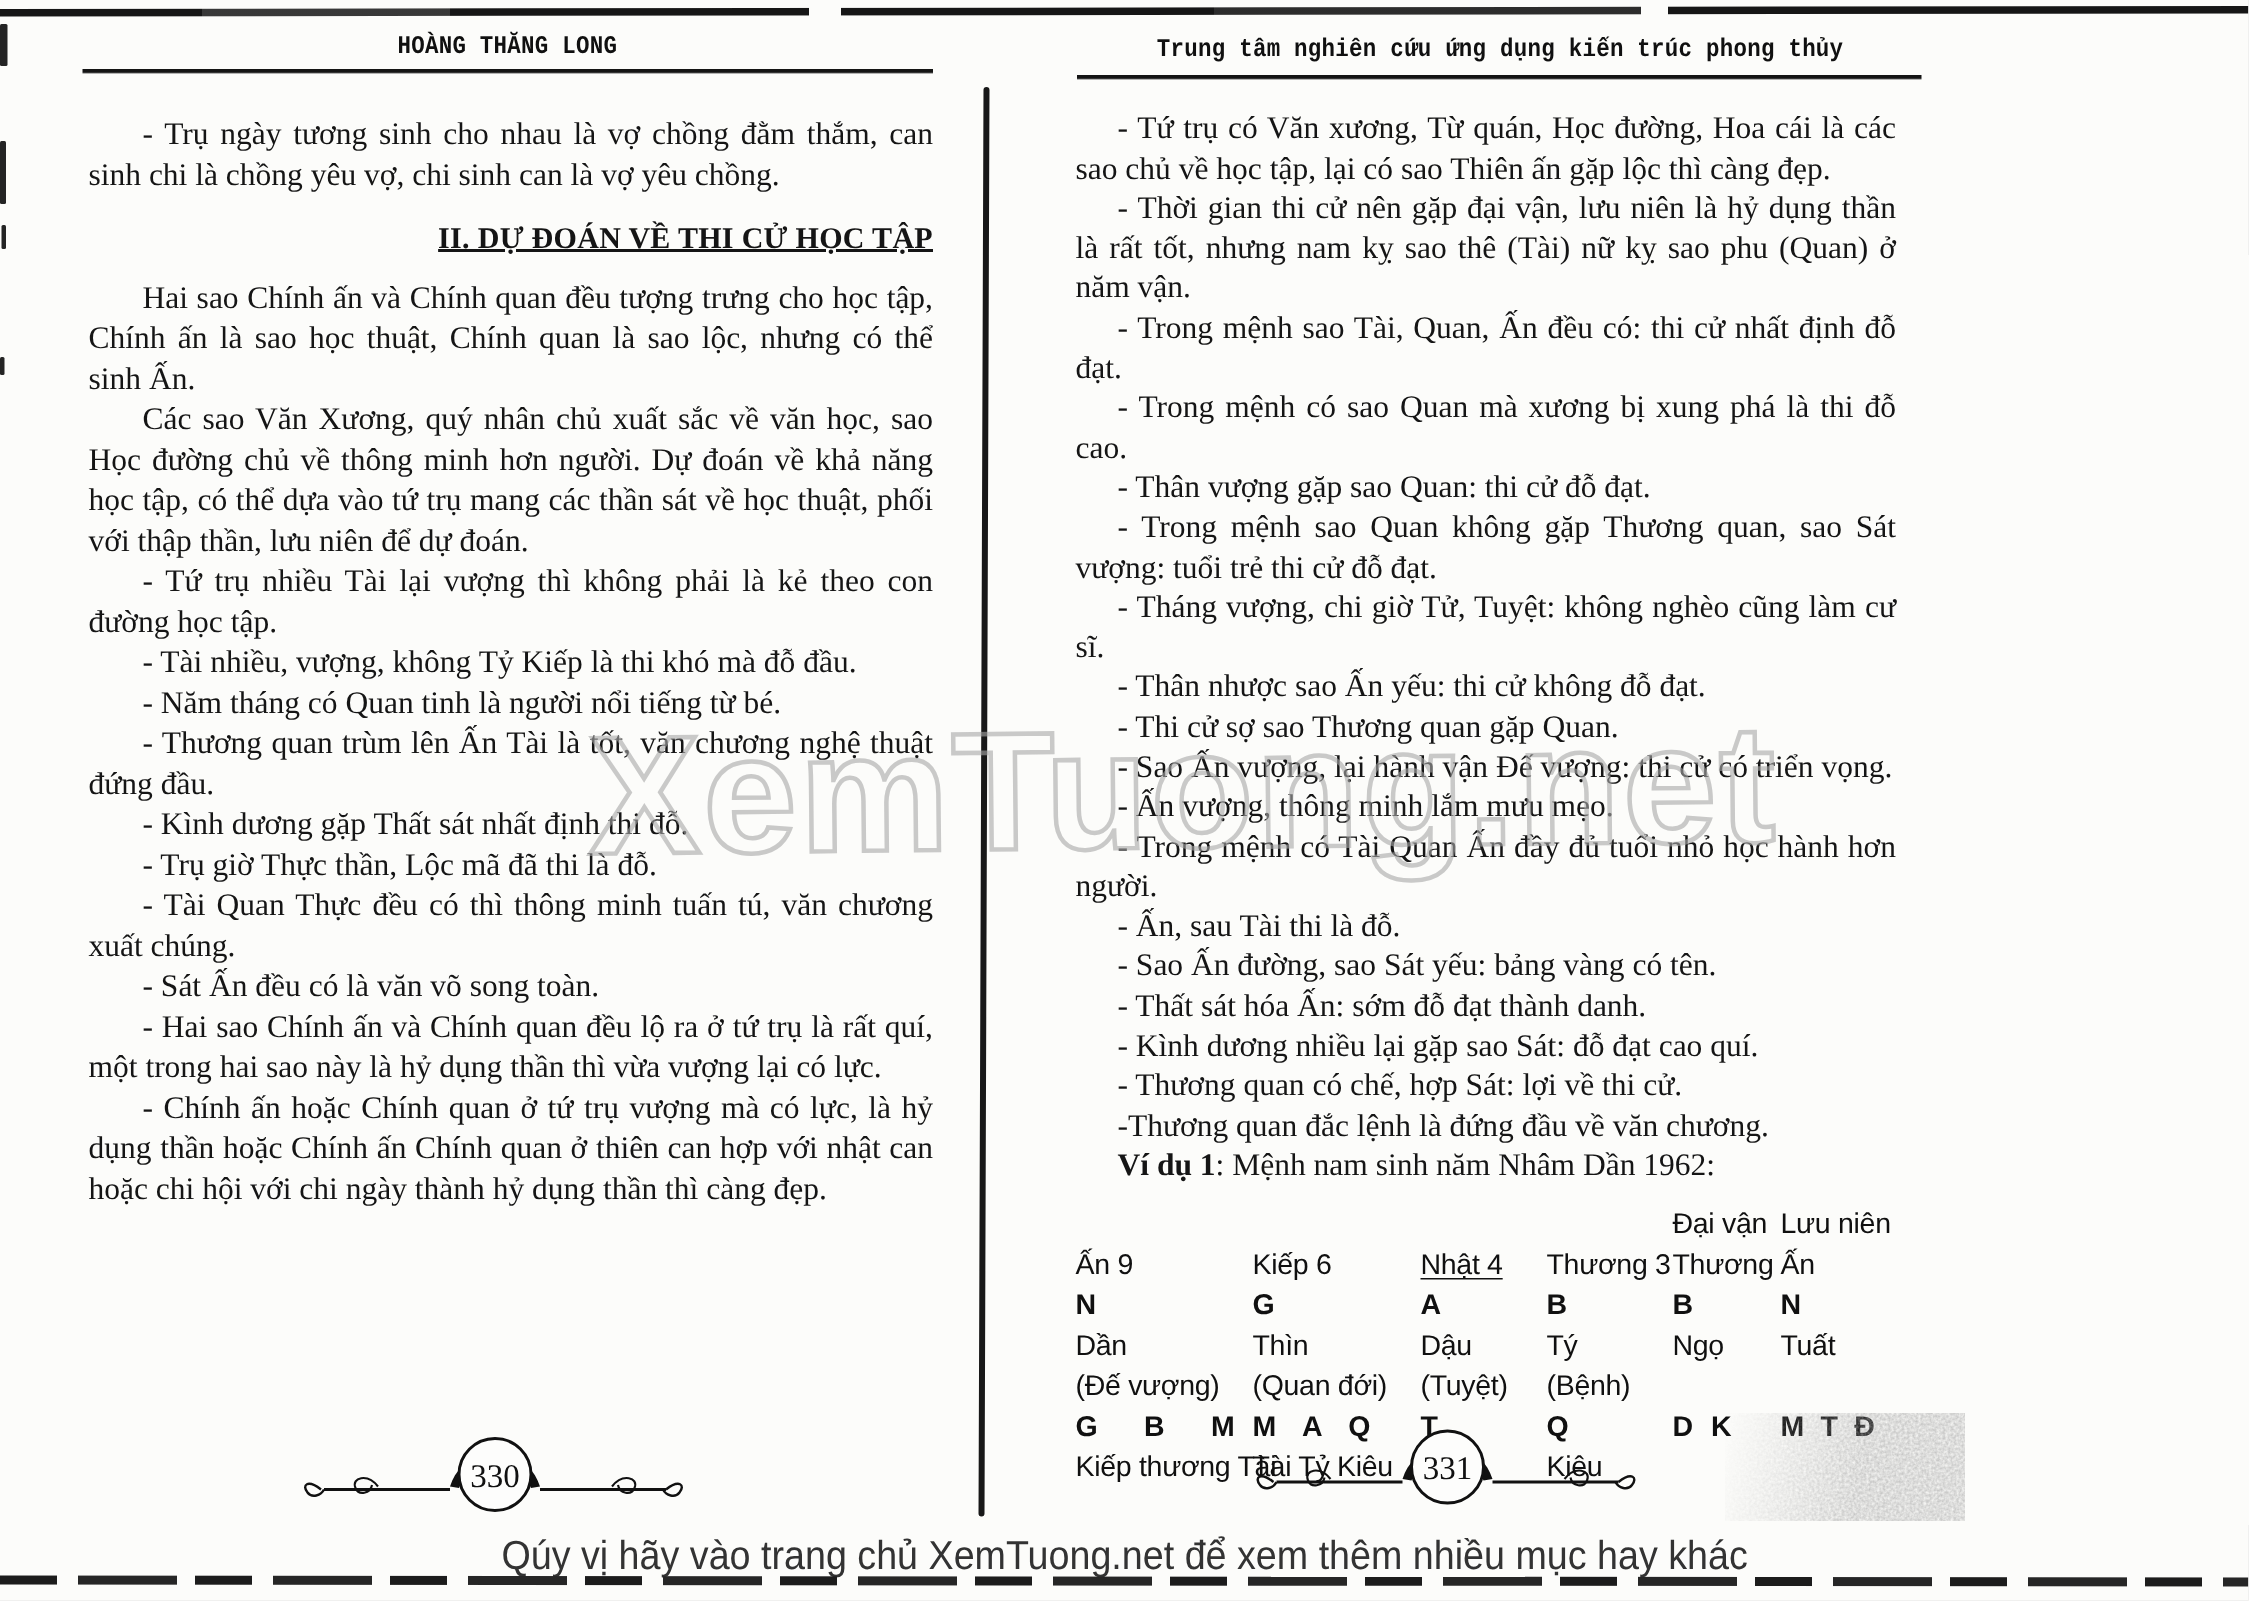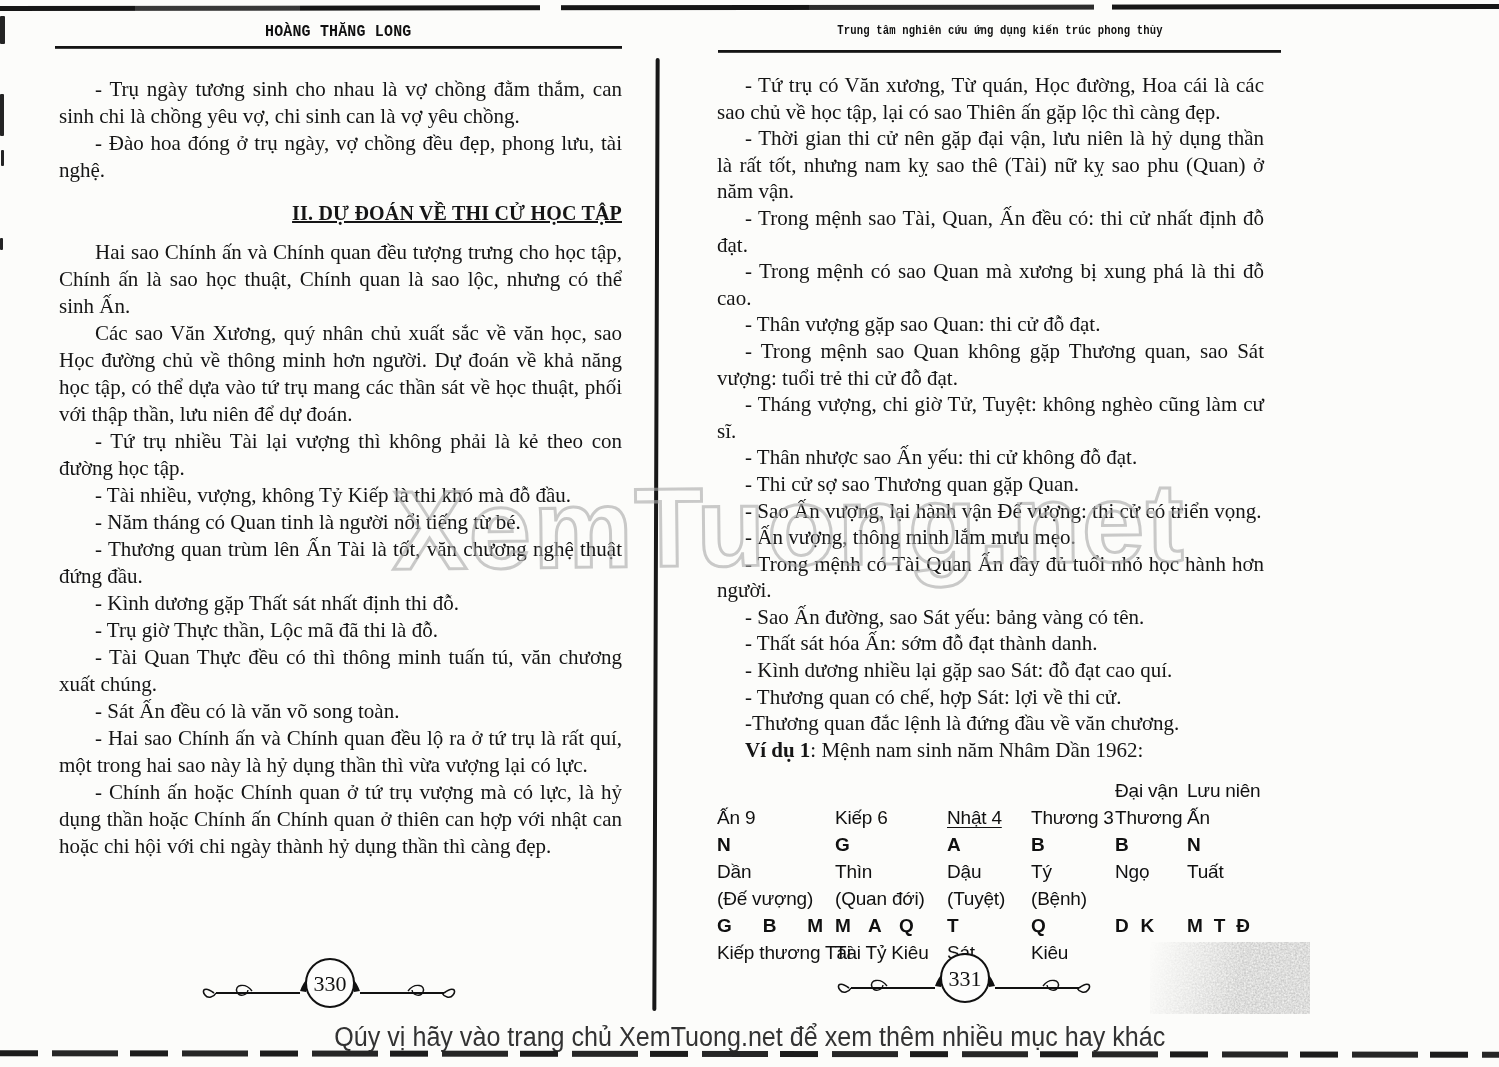--- a/index.html
+++ b/index.html
@@ -26,21 +26,21 @@
     background:#181818; transform:rotate(0.2deg); border-radius:2px;
   }
 
   
   .running-head {
     position:absolute; font-family:Liberation Mono, monospace; font-weight:bold;
     color:#101010; text-align:center; letter-spacing:.2px;
   }
   .running-head > span { display:inline-block; transform:scaleX(.88); transform-origin:center; }
   #head-left  { left:55px;  top:22px; width:567px; font-size:17px; }
-  #head-right { left:718px; top:24px; width:565px; font-size:12px; }
+  #head-right { left:718px; top:24px; width:565px; font-size:17px; }
   .head-rule { position:absolute; height:3px; background:linear-gradient(#141414 65%, #6a6a6a); }
   #rule-left  { left:55px;  top:46px; width:567px; }
   #rule-right { left:718px; top:50px; width:563px; }
 
   
   .col-left {
     position:absolute; left:59px; top:76px; width:563px;
     font-size:21px; line-height:27px; text-align:justify;
   }
   .col-left p { margin:0; text-indent:36px; }
@@ -109,21 +109,20 @@
   <div id="rule-left" class="head-rule"></div>
   <div id="head-right" class="running-head">
     <span>Trung tâm nghiên cứu ứng dụng kiến trúc phong thủy</span>
   </div>
   <div id="rule-right" class="head-rule"></div>
 
   <div class="divider"></div>
 
   <section class="col-left">
     <p>- Trụ ngày tương sinh cho nhau là vợ chồng đằm thắm, can sinh chi là chồng yêu vợ, chi sinh can là vợ yêu chồng.</p>
-    <p>- Đào hoa đóng ở trụ ngày, vợ chồng đều đẹp, phong lưu, tài nghệ.</p>
     <h2 class="section-heading">II. DỰ ĐOÁN VỀ THI CỬ HỌC TẬP</h2>
     <p>Hai sao Chính ấn và Chính quan đều tượng trưng cho học tập, Chính ấn là sao học thuật, Chính quan là sao lộc, nhưng có thể sinh Ấn.</p>
     <p>Các sao Văn Xương, quý nhân chủ xuất sắc về văn học, sao Học đường chủ về thông minh hơn người. Dự đoán về khả năng học tập, có thể dựa vào tứ trụ mang các thần sát về học thuật, phối với thập thần, lưu niên để dự đoán.</p>
     <p>- Tứ trụ nhiều Tài lại vượng thì không phải là kẻ theo con đường học tập.</p>
     <p>- Tài nhiều, vượng, không Tỷ Kiếp là thi khó mà đỗ đầu.</p>
     <p>- Năm tháng có Quan tinh là người nổi tiếng từ bé.</p>
     <p>- Thương quan trùm lên Ấn Tài là tốt, văn chương nghệ thuật đứng đầu.</p>
     <p>- Kình dương gặp Thất sát nhất định thi đỗ.</p>
     <p>- Trụ giờ Thực thần, Lộc mã đã thi là đỗ.</p>
     <p>- Tài Quan Thực đều có thì thông minh tuấn tú, văn chương xuất chúng.</p>
@@ -138,20 +137,21 @@
     <p>- Trong mệnh sao Tài, Quan, Ấn đều có: thi cử nhất định đỗ đạt.</p>
     <p>- Trong mệnh có sao Quan mà xương bị xung phá là thi đỗ cao.</p>
     <p>- Thân vượng gặp sao Quan: thi cử đỗ đạt.</p>
     <p>- Trong mệnh sao Quan không gặp Thương quan, sao Sát vượng: tuổi trẻ thi cử đỗ đạt.</p>
     <p>- Tháng vượng, chi giờ Tử, Tuyệt: không nghèo cũng làm cư sĩ.</p>
     <p>- Thân nhược sao Ấn yếu: thi cử không đỗ đạt.</p>
     <p>- Thi cử sợ sao Thương quan gặp Quan.</p>
     <p>- Sao Ấn vượng, lại hành vận Đế vượng: thi cử có triển vọng.</p>
     <p>- Ấn vượng, thông minh lắm mưu mẹo.</p>
     <p>- Trong mệnh có Tài Quan Ấn đầy đủ tuổi nhỏ học hành hơn người.</p>
+    <p>- Ấn, sau Tài thi là đỗ.</p>
     <p>- Sao Ấn đường, sao Sát yếu: bảng vàng có tên.</p>
     <p>- Thất sát hóa Ấn: sớm đỗ đạt thành danh.</p>
     <p>- Kình dương nhiều lại gặp sao Sát: đỗ đạt cao quí.</p>
     <p>- Thương quan có chế, hợp Sát: lợi về thi cử.</p>
     <p>-Thương quan đắc lệnh là đứng đầu về văn chương.</p>
     <p class="example"><b>Ví dụ 1</b><span>: Mệnh nam sinh năm Nhâm Dần 1962:</span></p>
 
     <div class="bztable">
       <div class="trow">
         <div class="tcell c0"></div>

